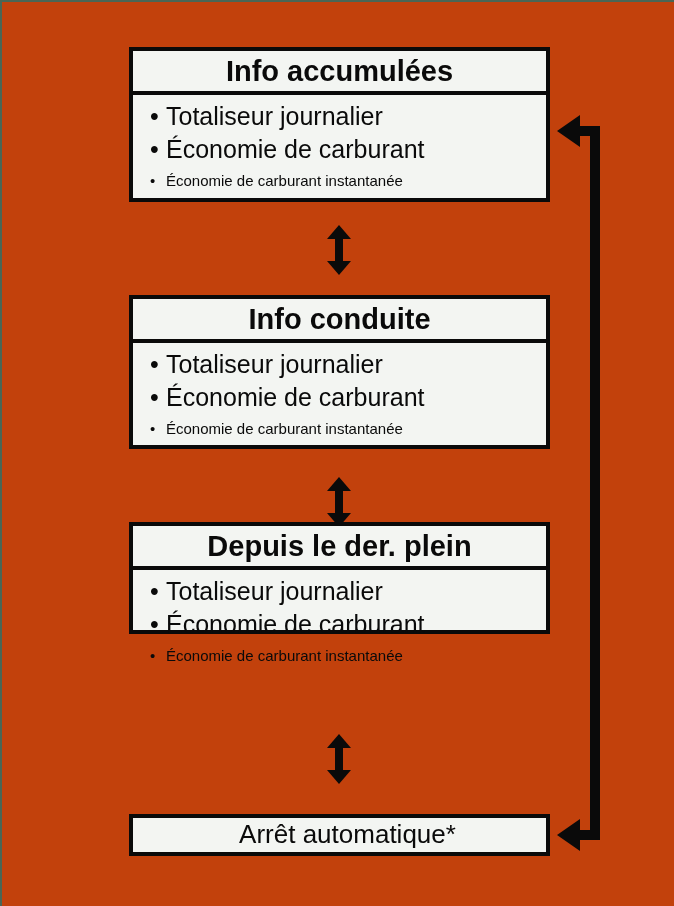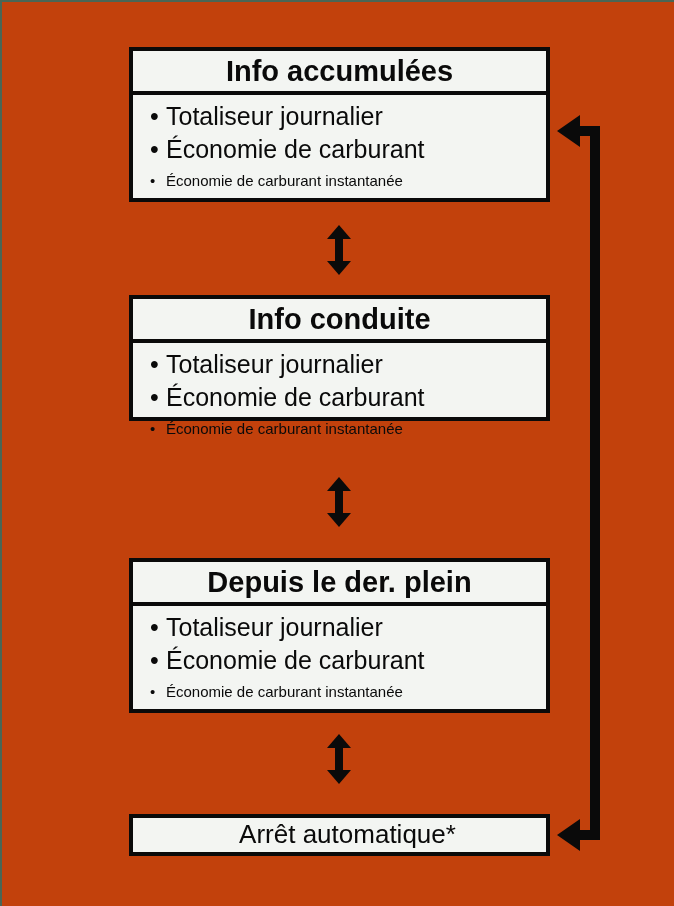--- a/index.html
+++ b/index.html
@@ -50,22 +50,22 @@
   .box-items li.small {
     font-size: 15px;
     line-height: 30px;
   }
   .bullet {
     display: inline-block;
     width: 16px;
     text-align: left;
   }
   #box1 { top: 45px;  height: 155px; }
-  #box2 { top: 293px; height: 126px; }
-  #box3 { top: 556px; height: 155px; }
+  #box2 { top: 293px; height: 154px; }
+  #box3 { top: 520px; height: 112px; }
   #box4 { top: 812px; height: 42px; }
   .single-row {
     height: 34px;
     line-height: 33px;
     text-align: center;
     font-size: 26px;
     white-space: nowrap;
     margin-left: 16px;
   }
   .varrow {

